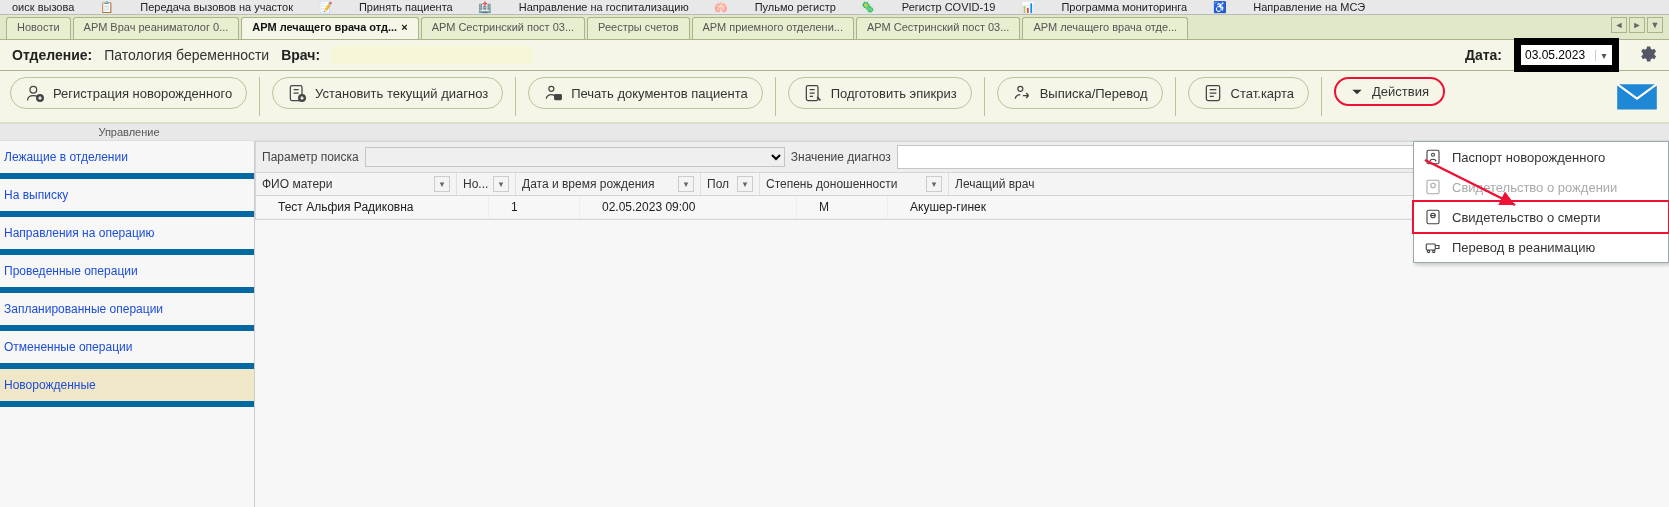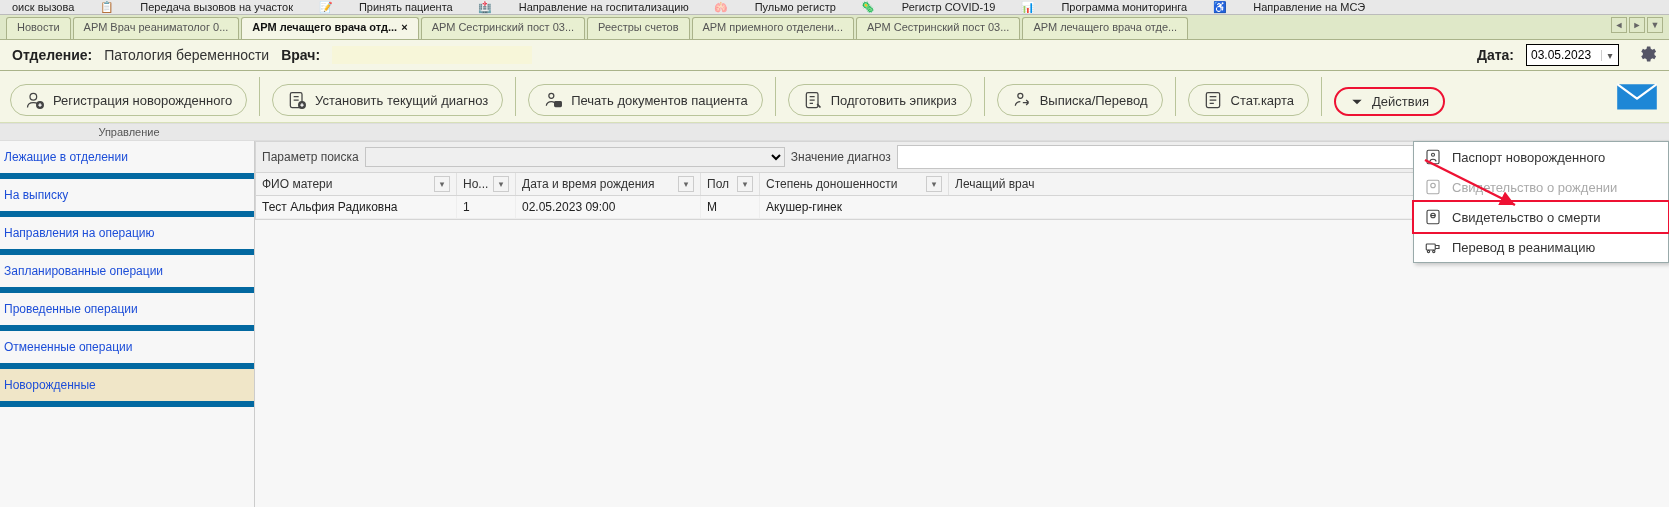--- a/index.html
+++ b/index.html
@@ -9,25 +9,25 @@
 .tabbar{display:flex;gap:0;background:#dfe8c8;border-bottom:1px solid #aab38a;padding:2px 6px 0 6px;height:22px}
 .tab{padding:3px 10px;border:1px solid #aab38a;border-bottom:none;border-radius:3px 3px 0 0;margin-right:2px;background:#e8efd1;font-size:11px;color:#555;white-space:nowrap;cursor:default;max-width:200px;overflow:hidden;text-overflow:ellipsis}
 .tab.active{background:#f5f6e7;color:#111;font-weight:bold}
 .tab .x{margin-left:4px;font-weight:bold}
 .tabnav{margin-left:auto;display:flex;gap:2px}
 .tabnav div{width:14px;height:14px;border:1px solid #aab38a;display:flex;align-items:center;justify-content:center;font-size:9px;color:#666;cursor:pointer}
 .infobar{display:flex;align-items:center;background:#f5f6e7;border-bottom:1px solid #aab38a;height:30px;padding:0 12px;gap:12px}
 .infobar b{font-size:14px}
 .infobar .val{font-size:14px;color:#333}
 .infobar .sp{flex:1}
-.dateinp{border:1px solid #000000;background:#fff;display:flex;align-items:center;height:20px}
+.dateinp{border:7px solid #000000;background:#fff;display:flex;align-items:center;height:20px}
 .dateinp input{border:none;font-size:12px;width:66px;padding:2px 4px;outline:none}
 .dateinp .dd{width:16px;text-align:center;border-left:1px solid #ccc;color:#555;font-size:10px;cursor:pointer}
 .gear{margin-left:6px;color:#556;cursor:pointer}
-.toolbar{display:flex;gap:8px;align-items:flex-end;background:#f5f6e7;padding:6px 10px;border-bottom:1px solid #d7e0b8}
+.toolbar{display:flex;gap:8px;align-items:flex-start;background:#f5f6e7;padding:6px 10px;border-bottom:1px solid #d7e0b8}
 .tbtn{display:flex;align-items:center;gap:8px;border:1px solid #b9c49a;border-radius:18px;background:#f5f6e7;padding:5px 14px;cursor:pointer;font-size:13px;color:#333}
 .tbtn svg{width:20px;height:20px}
 .tdiv{width:1px;align-self:stretch;background:#b9c49a;margin:0 4px}
 .actions{border:2px solid #e13}
 .actions svg.dd{width:14px;height:14px}
 .mailico{margin-left:auto;color:#1e87d6}
 .ghead{display:flex;background:#e8e8e8;border:1px solid #ddd;border-left:none;border-right:none}
 .ghead div{flex:1;text-align:center;font-size:11px;color:#555;padding:2px}
 .body{display:flex;height:calc(507px - 14px - 24px - 30px - 46px - 20px)}
 .sidebar{width:254px;border-right:1px solid #ccc}
@@ -38,21 +38,21 @@
 .searchrow .lbl{color:#444}
 .searchrow select,.searchrow input{border:1px solid #c5c5c5;height:20px;font-size:12px}
 .searchrow select{flex:0 0 420px}
 .searchrow input{flex:1 1 480px}
 .grid{border:1px solid #d5d5d5;border-top:none}
 .grid-head{display:flex;background:#f4f4f4;border-bottom:1px solid #d5d5d5}
 .ch{display:flex;align-items:center;border-right:1px solid #e0e0e0;padding:3px 6px;font-size:12px;color:#333}
 .ch .dd{margin-left:auto;width:14px;height:14px;border:1px solid #ccc;display:flex;align-items:center;justify-content:center;font-size:9px;color:#666;cursor:pointer}
 .c1{width:188px}.c2{width:46px}.c3{width:172px}.c4{width:46px}.c5{width:176px}.c6{flex:1}
 .grid-row{display:flex;border-bottom:1px solid #eee}
-.cell{border-right:1px solid #eee;padding:4px 6px;font-size:12px;color:#222;overflow:hidden;white-space:nowrap}
+.cell{border-right:1px solid #eee;padding:4px 22px;font-size:12px;color:#222;overflow:hidden;white-space:nowrap}
 .menu{position:absolute;top:0;right:0;background:#fff;border:1px solid #9aa;box-shadow:2px 2px 4px rgba(0,0,0,.2);width:254px;z-index:50}
 .mi{display:flex;align-items:center;gap:10px;padding:6px 10px;cursor:pointer;font-size:13px;color:#333}
 .mi svg{width:18px;height:18px}
 .mi.dis{color:#aaa;cursor:default}
 .mi.hl{border:2px solid #e13;margin:-2px}
 .arrow{position:absolute;top:14px;right:134px;width:120px;height:60px;z-index:60;pointer-events:none}
 </style>
 </head>
 <body>
 
@@ -180,22 +180,22 @@
 
 <div class="ghead">
   <div style="flex:0 0 254px">Управление</div>
 </div>
 
 <div class="body">
   <div class="sidebar">
     <div class="sb-item">Лежащие в отделении</div>
     <div class="sb-item">На выписку</div>
     <div class="sb-item">Направления на операцию</div>
+    <div class="sb-item">Проведенные операции</div>
     <div class="sb-item">Запланированные операции</div>
-    <div class="sb-item">Проведенные операции</div>
     <div class="sb-item">Отмененные операции</div>
     <div class="sb-item sel">Новорожденные</div>
   </div>
   <div class="main">
     <div class="searchrow">
       <span class="lbl">Параметр поиска</span>
       <select><option></option></select>
       <span class="lbl">Значение диагноз</span>
       <input value="" style="">
     </div>

